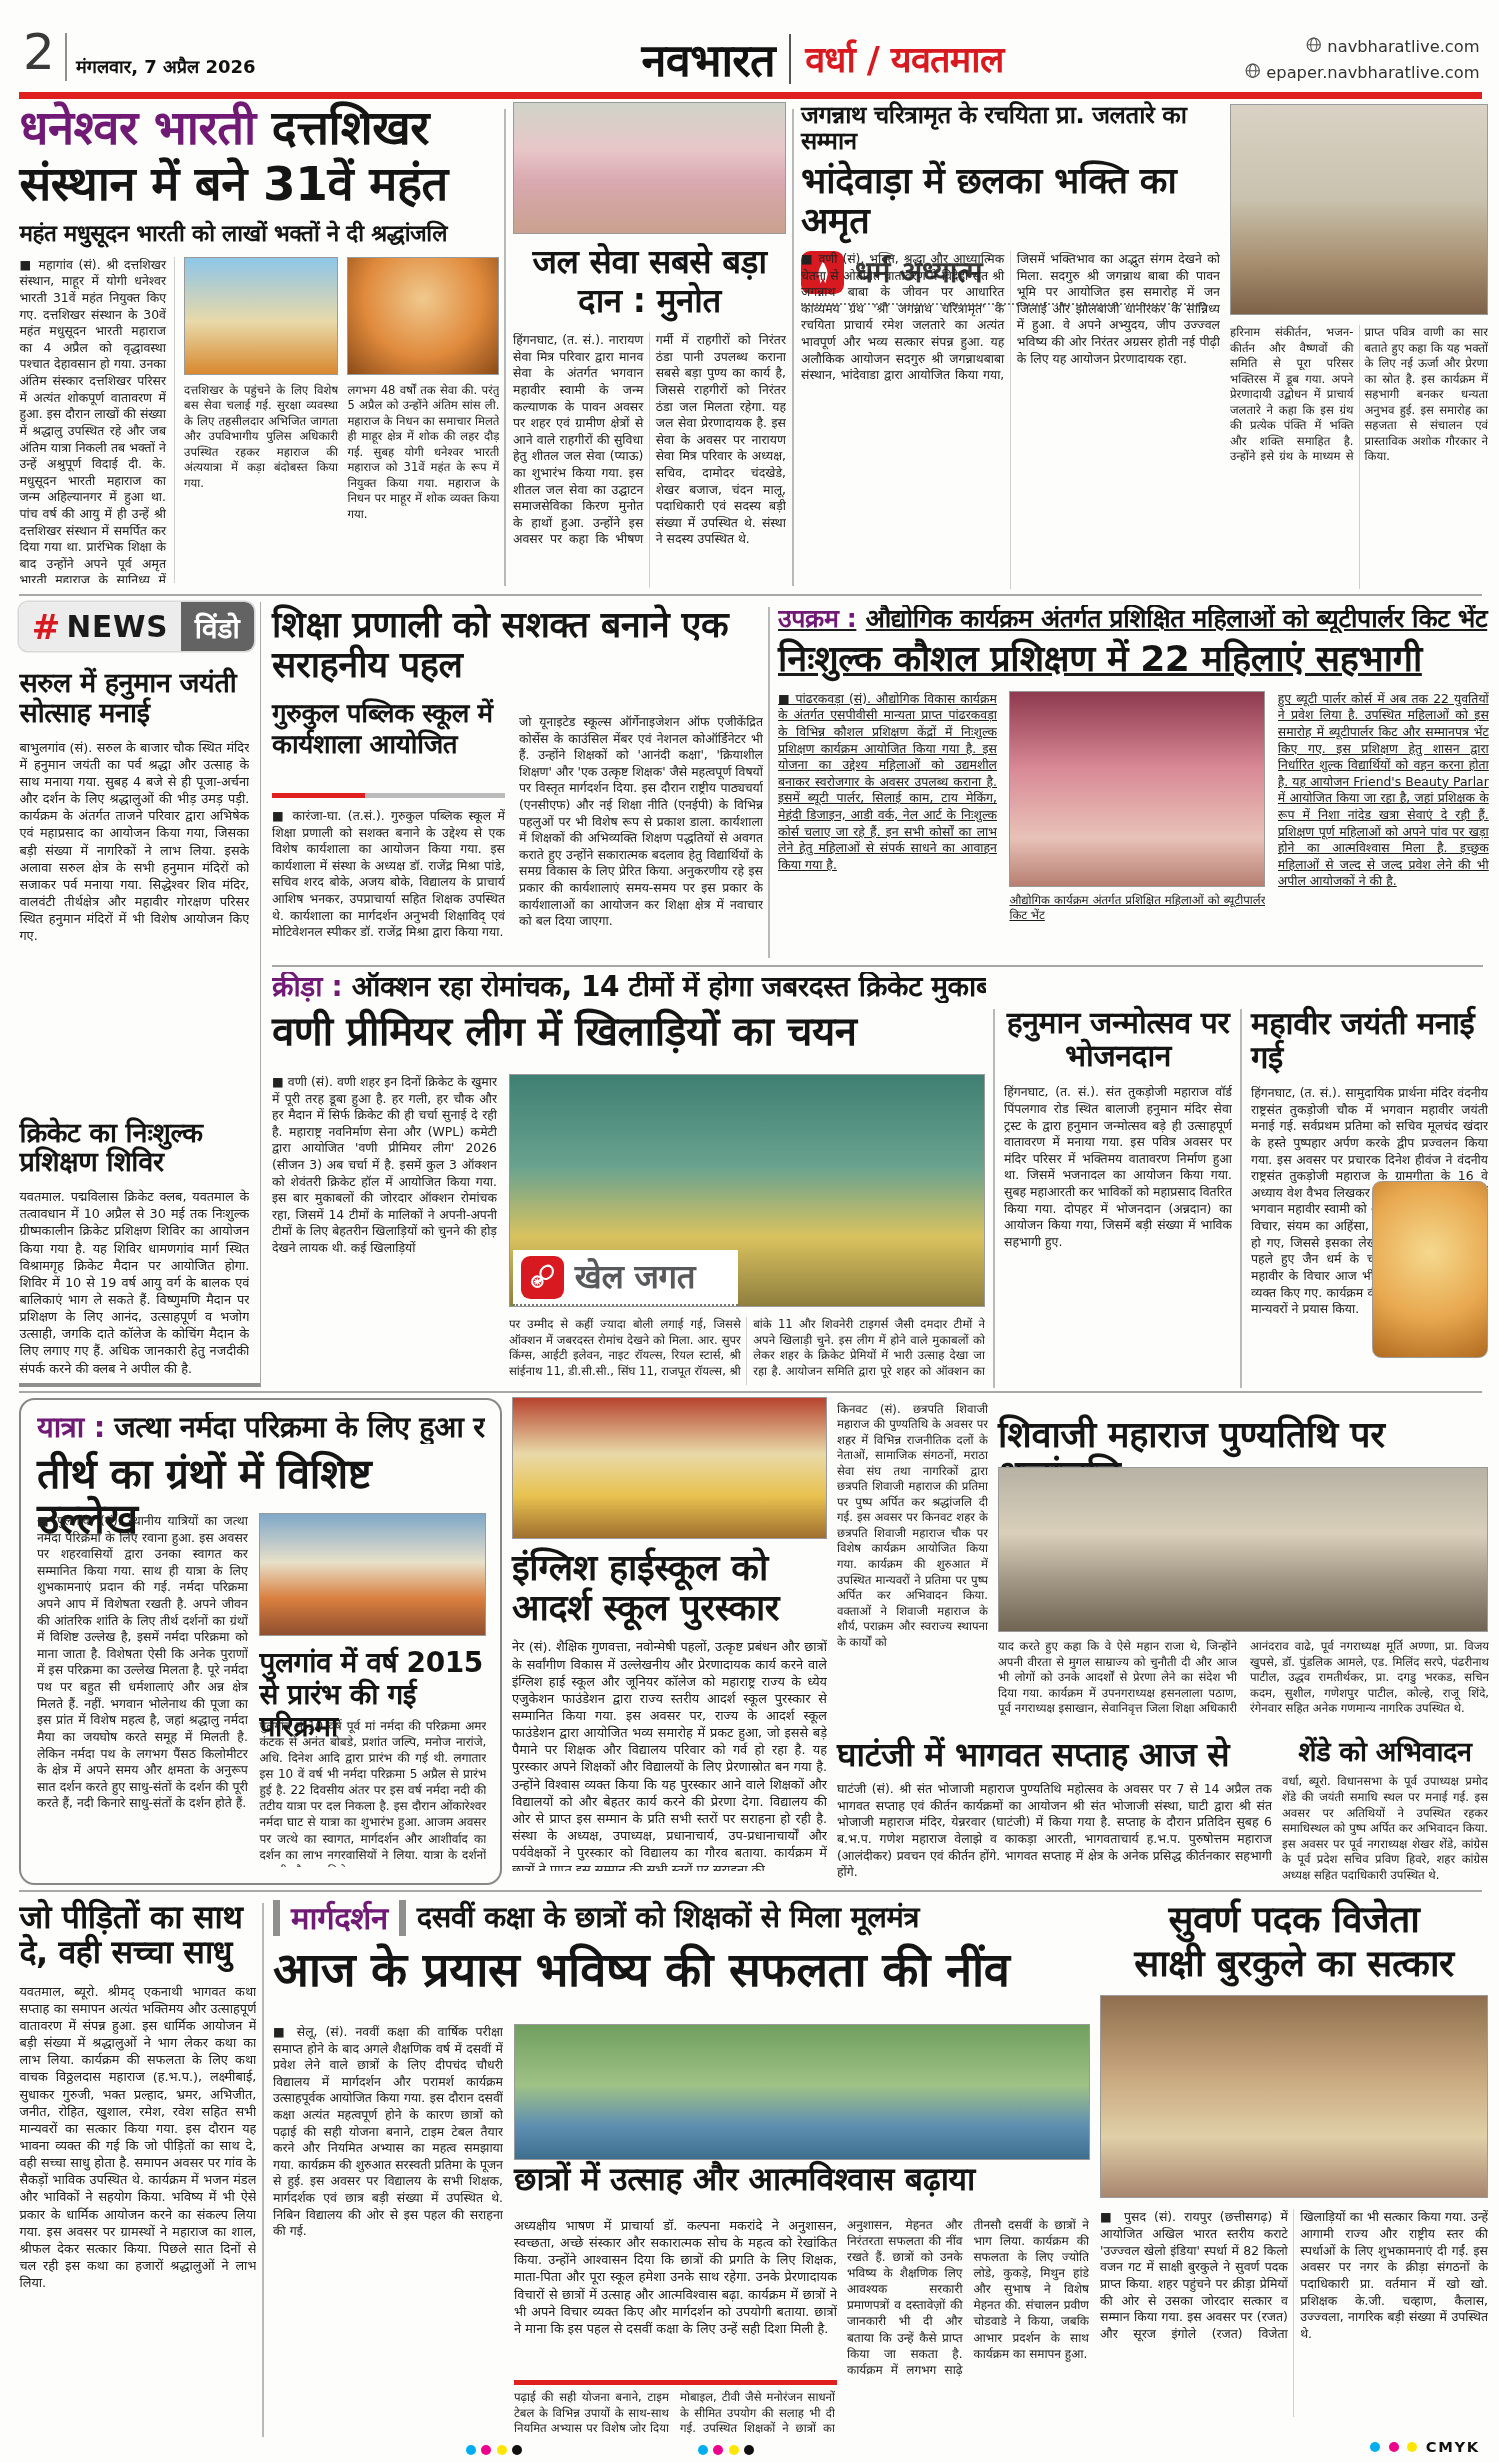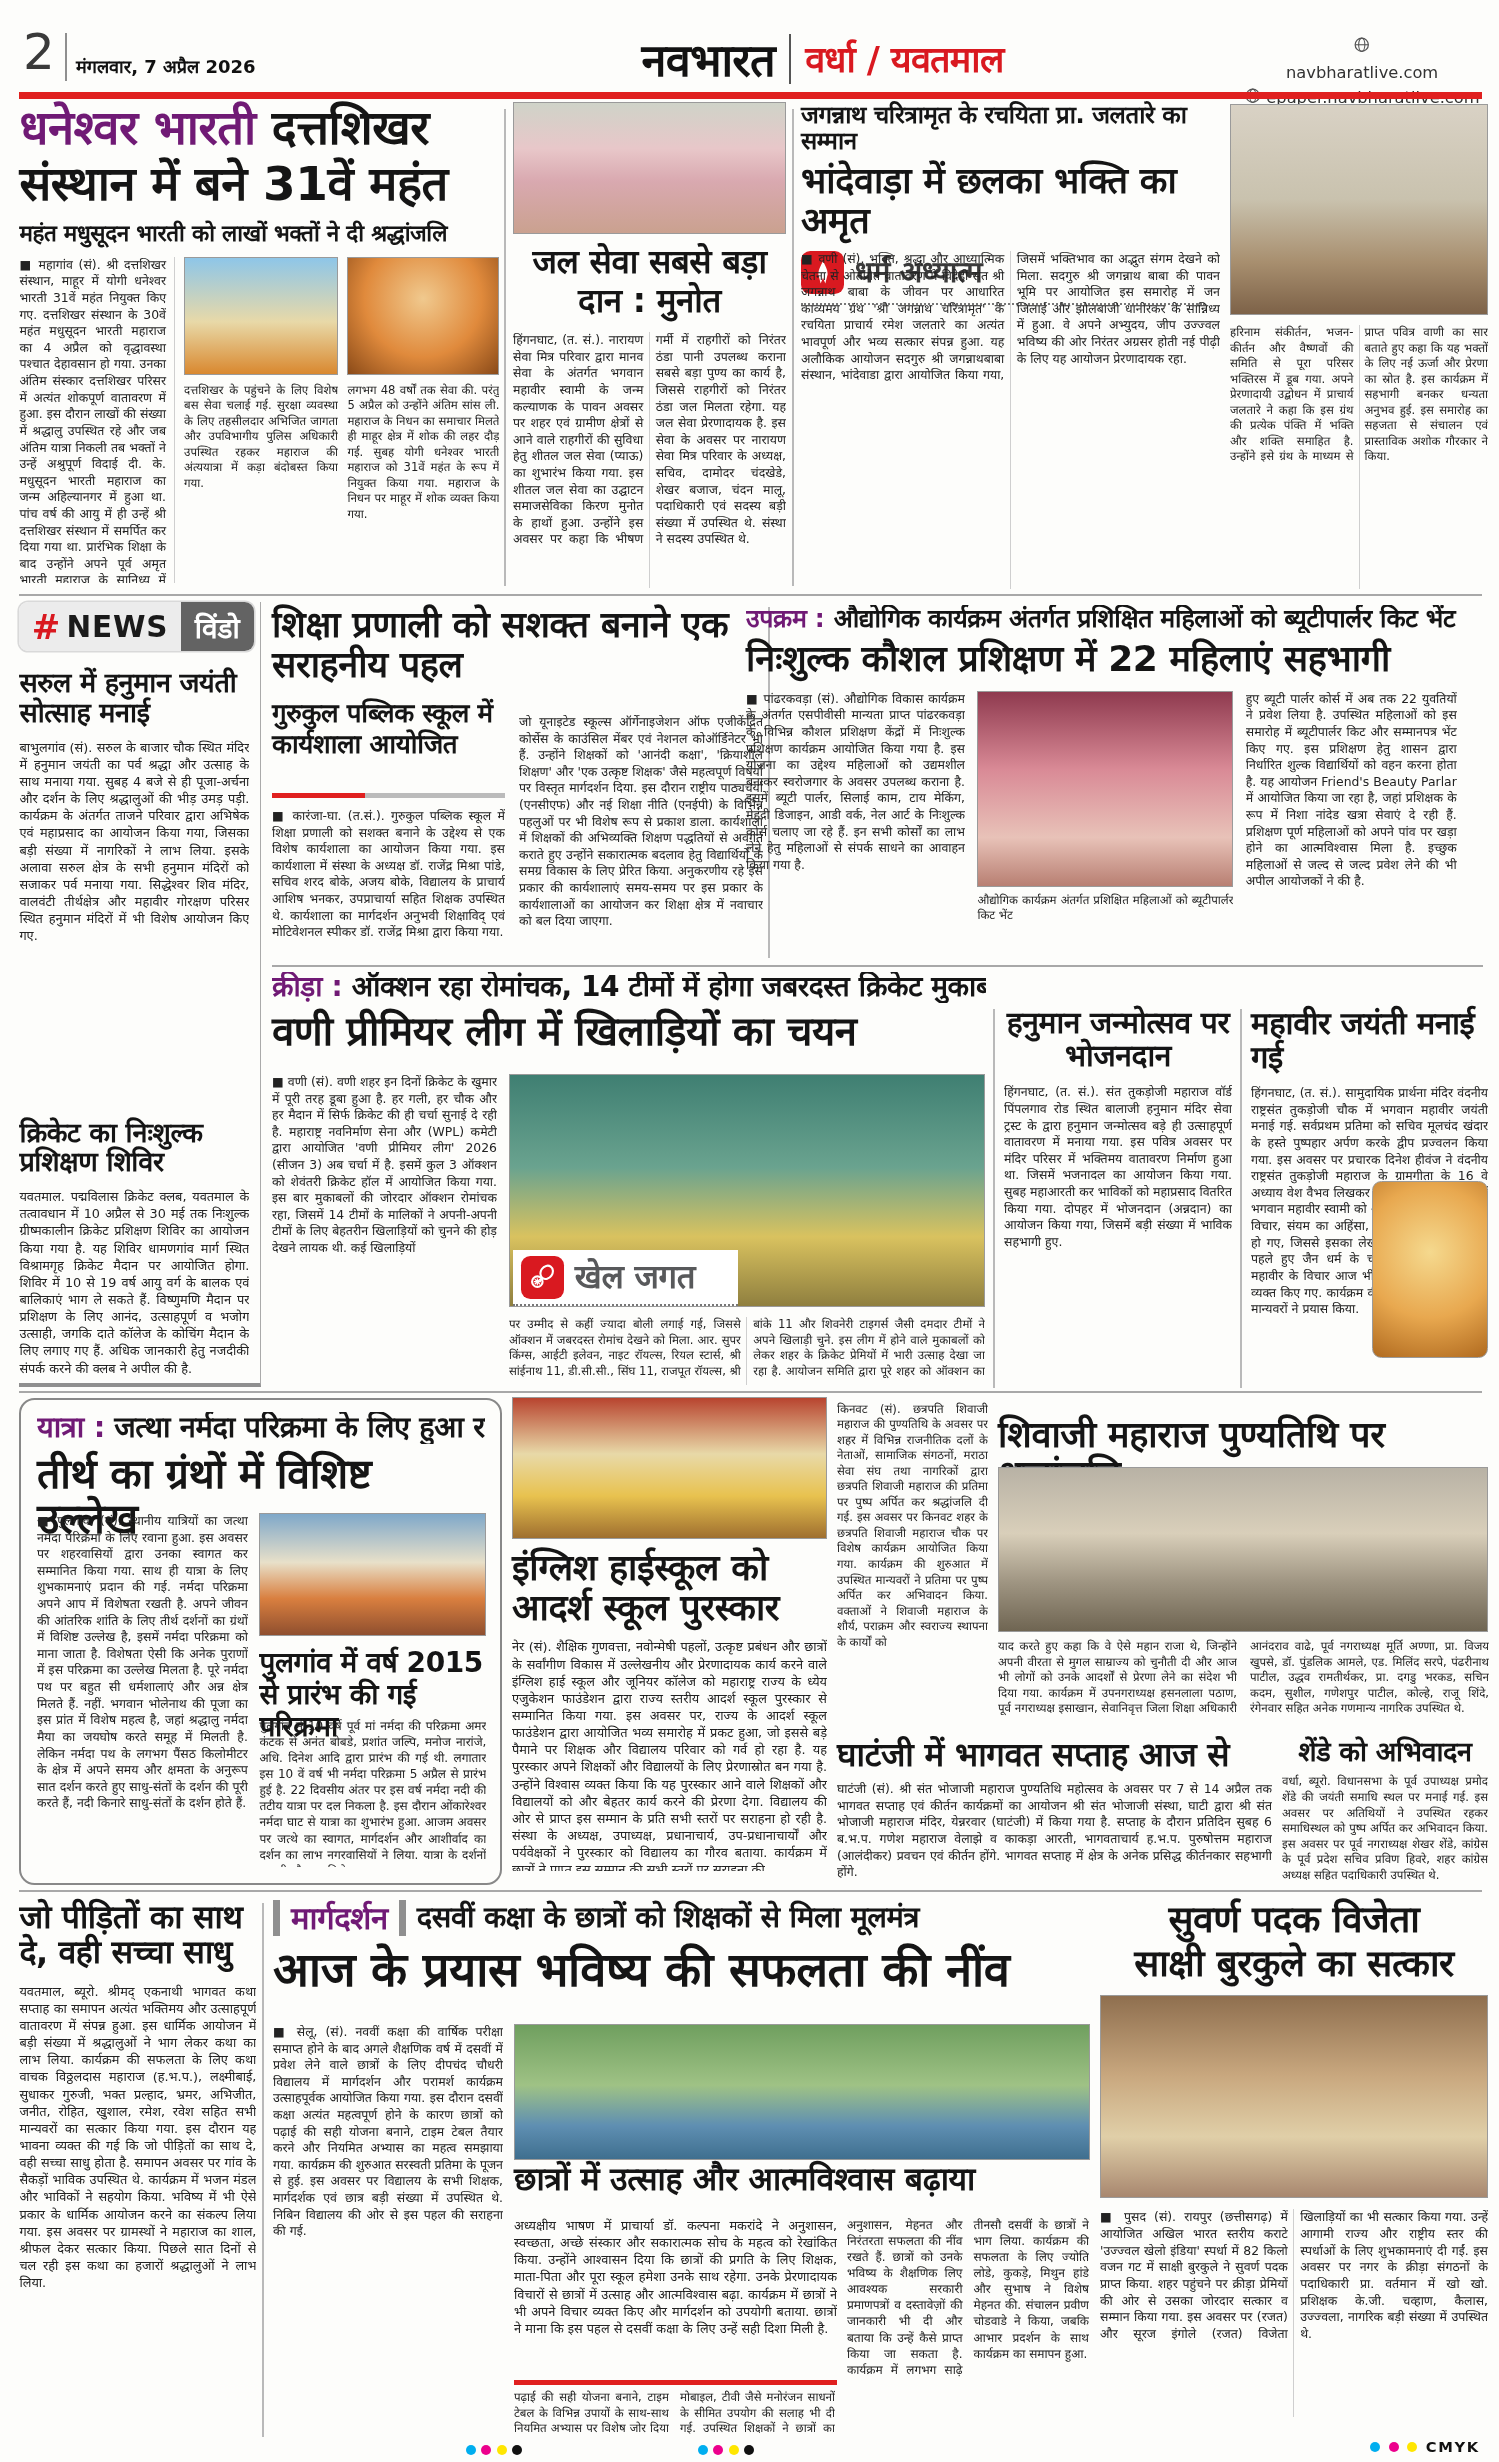--- a/index.html
+++ b/index.html
@@ -46,21 +46,21 @@
   <div class="abs" style="left:0;top:0;width:1499px;height:93px;">
     <div class="abs" style="left:23px;top:23px;font-size:50px;font-weight:400;color:#3a3a3a;">2</div>
     <div class="abs" style="left:65px;top:33px;width:1.6px;height:48px;background:#8f8f8f;"></div>
     <div class="abs" style="left:76px;top:54px;font-size:18px;font-weight:700;color:#111;">मंगलवार, 7 अप्रैल 2026</div>
     <div class="abs" style="left:543px;top:28px;width:559px;display:flex;align-items:center;justify-content:center;gap:14px;">
       <span style="font-size:45px;font-weight:900;color:#121212;letter-spacing:-0.8px;">नवभारत</span>
       <span style="display:inline-block;width:2.3px;height:50px;background:#555;"></span>
       <span style="font-size:36px;font-weight:900;color:#d91920;letter-spacing:-0.8px;">वर्धा / यवतमाल</span>
     </div>
     <div class="abs" style="right:19.4px;top:37px;text-align:right;font-size:16.3px;color:#333;">
-      <div style="display:flex;align-items:center;gap:6.2px;justify-content:flex-end;margin-bottom:6.2px;flex-direction:column;">
+      <div style="display:flex;align-items:center;gap:6.2px;justify-content:flex-end;margin-bottom:6.2px;">
         <span>
           <svg width="15.5" height="15.5" viewBox="0 0 20 20">
               <circle cx="10" cy="10" r="8.5" fill="none" stroke="#555" stroke-width="1.6"></circle>
               <ellipse cx="10" cy="10" rx="4" ry="8.5" fill="none" stroke="#555" stroke-width="1.4"></ellipse>
               <line x1="1.5" y1="10" x2="18.5" y2="10" stroke="#555" stroke-width="1.4"></line>
             </svg>
         </span>
         <span>navbharatlive.com</span>
       </div>
       <div style="display:flex;align-items:center;gap:6.2px;justify-content:flex-end;">
@@ -141,21 +141,21 @@
   <div class="abs" style="left:272px;top:605px;width:490px;height:355px;">
     <div class="hl" style="font-size:36px;">शिक्षा प्रणाली को सशक्त बनाने एक सराहनीय पहल</div>
     <div class="hl" style="font-size:26px;width:233px;margin-top:14px;line-height:1.2;">गुरुकुल पब्लिक स्कूल में कार्यशाला आयोजित</div>
     <div style="position:absolute;left:0;top:188px;width:233px;height:4.7px;background:linear-gradient(90deg,#e0201f 0 93px,#bbb 93px 100%);"></div>
     <div class="body-txt" style="position:absolute;left:0;top:203px;width:233px;height:152px;">■ कारंजा-घा. (त.सं.). गुरुकुल पब्लिक स्कूल में शिक्षा प्रणाली को सशक्त बनाने के उद्देश्य से एक विशेष कार्यशाला का आयोजन किया गया. इस कार्यशाला में संस्था के अध्यक्ष डॉ. राजेंद्र मिश्रा पांडे, सचिव शरद बोके, अजय बोके, विद्यालय के प्राचार्य आशिष भनकर, उपप्राचार्या सहित शिक्षक उपस्थित थे. कार्यशाला का मार्गदर्शन अनुभवी शिक्षाविद् एवं मोटिवेशनल स्पीकर डॉ. राजेंद्र मिश्रा द्वारा किया गया.</div>
     <div class="body-txt" style="position:absolute;left:247px;top:109px;width:244px;height:247px;">जो यूनाइटेड स्कूल्स ऑर्गेनाइजेशन ऑफ एजीकेंद्रित कोर्सेस के काउंसिल मेंबर एवं नेशनल कोऑर्डिनेटर भी हैं. उन्होंने शिक्षकों को 'आनंदी कक्षा', 'क्रियाशील शिक्षण' और 'एक उत्कृष्ट शिक्षक' जैसे महत्वपूर्ण विषयों पर विस्तृत मार्गदर्शन दिया. इस दौरान राष्ट्रीय पाठ्यचर्या (एनसीएफ) और नई शिक्षा नीति (एनईपी) के विभिन्न पहलुओं पर भी विशेष रूप से प्रकाश डाला. कार्यशाला में शिक्षकों की अभिव्यक्ति शिक्षण पद्धतियों से अवगत कराते हुए उन्होंने सकारात्मक बदलाव हेतु विद्यार्थियों के समग्र विकास के लिए प्रेरित किया. अनुकरणीय रहे इस प्रकार की कार्यशालाएं समय-समय पर इस प्रकार के कार्यशालाओं का आयोजन कर शिक्षा क्षेत्र में नवाचार को बल दिया जाएगा.</div>
   </div>
 
   <div class="abs vrule" style="left:768px;top:607px;height:351px;"></div>
 
-  <div class="abs" style="left:746px;top:605px;width:711px;height:355px;">
+  <div class="abs" style="left:778px;top:605px;width:711px;height:355px;text-decoration:underline;">
     <div class="kicker-row">
       <span class="hl red" style="font-size:25px;">उपक्रम :</span>
       <span class="hl" style="font-size:25px;">औद्योगिक कार्यक्रम अंतर्गत प्रशिक्षित महिलाओं को ब्यूटीपार्लर किट भेंट</span>
     </div>
     <div class="hl" style="font-size:36px;margin-top:6.2px;">निःशुल्क कौशल प्रशिक्षण में 22 महिलाएं सहभागी</div>
     <div style="display:flex;gap:12.4px;margin-top:12.4px;">
       <div class="body-txt" style="width:219px;height:256px;">■ पांढरकवड़ा (सं). औद्योगिक विकास कार्यक्रम के अंतर्गत एसपीवीसी मान्यता प्राप्त पांढरकवड़ा के विभिन्न कौशल प्रशिक्षण केंद्रों में निःशुल्क प्रशिक्षण कार्यक्रम आयोजित किया गया है. इस योजना का उद्देश्य महिलाओं को उद्यमशील बनाकर स्वरोजगार के अवसर उपलब्ध कराना है. इसमें ब्यूटी पार्लर, सिलाई काम, टाय मेकिंग, मेहंदी डिजाइन, आडी वर्क, नेल आर्ट के निःशुल्क कोर्स चलाए जा रहे हैं. इन सभी कोर्सों का लाभ लेने हेतु महिलाओं से संपर्क साधने का आवाहन किया गया है.</div>
       <div style="width:256px;">
         <div class="photo ph-beauty" style="width:256px;height:196px;"></div>
         <div class="body-txt" style="width:256px;height:54px;margin-top:6.2px;font-size:11.6px;">औद्योगिक कार्यक्रम अंतर्गत प्रशिक्षित महिलाओं को ब्यूटीपार्लर किट भेंट</div>

